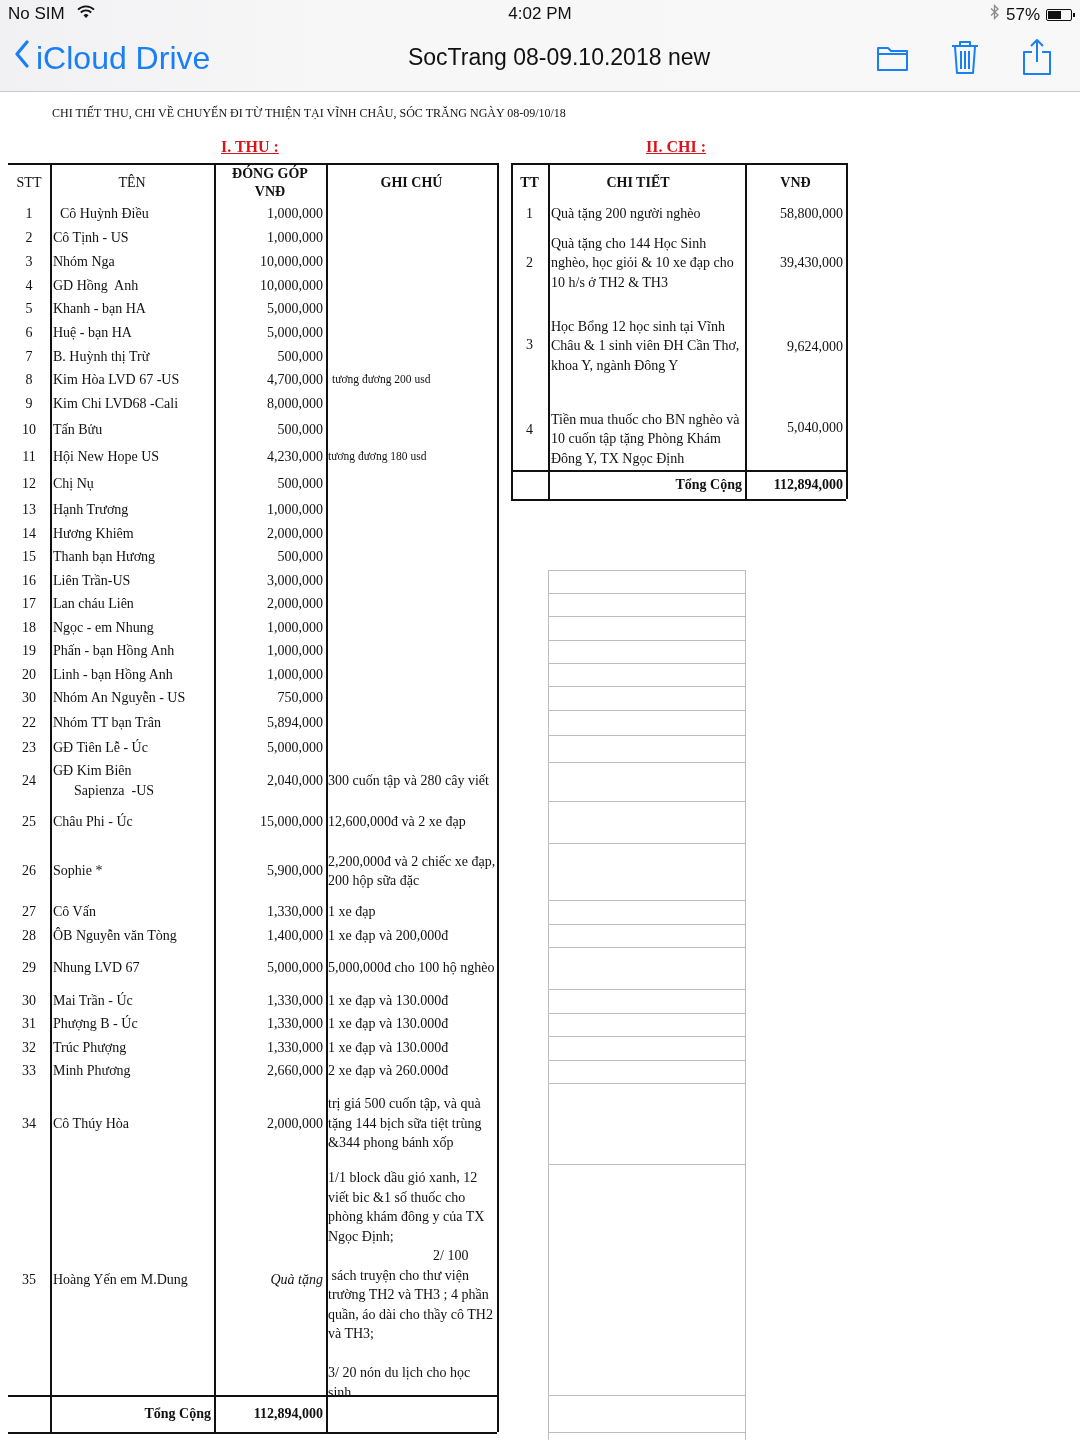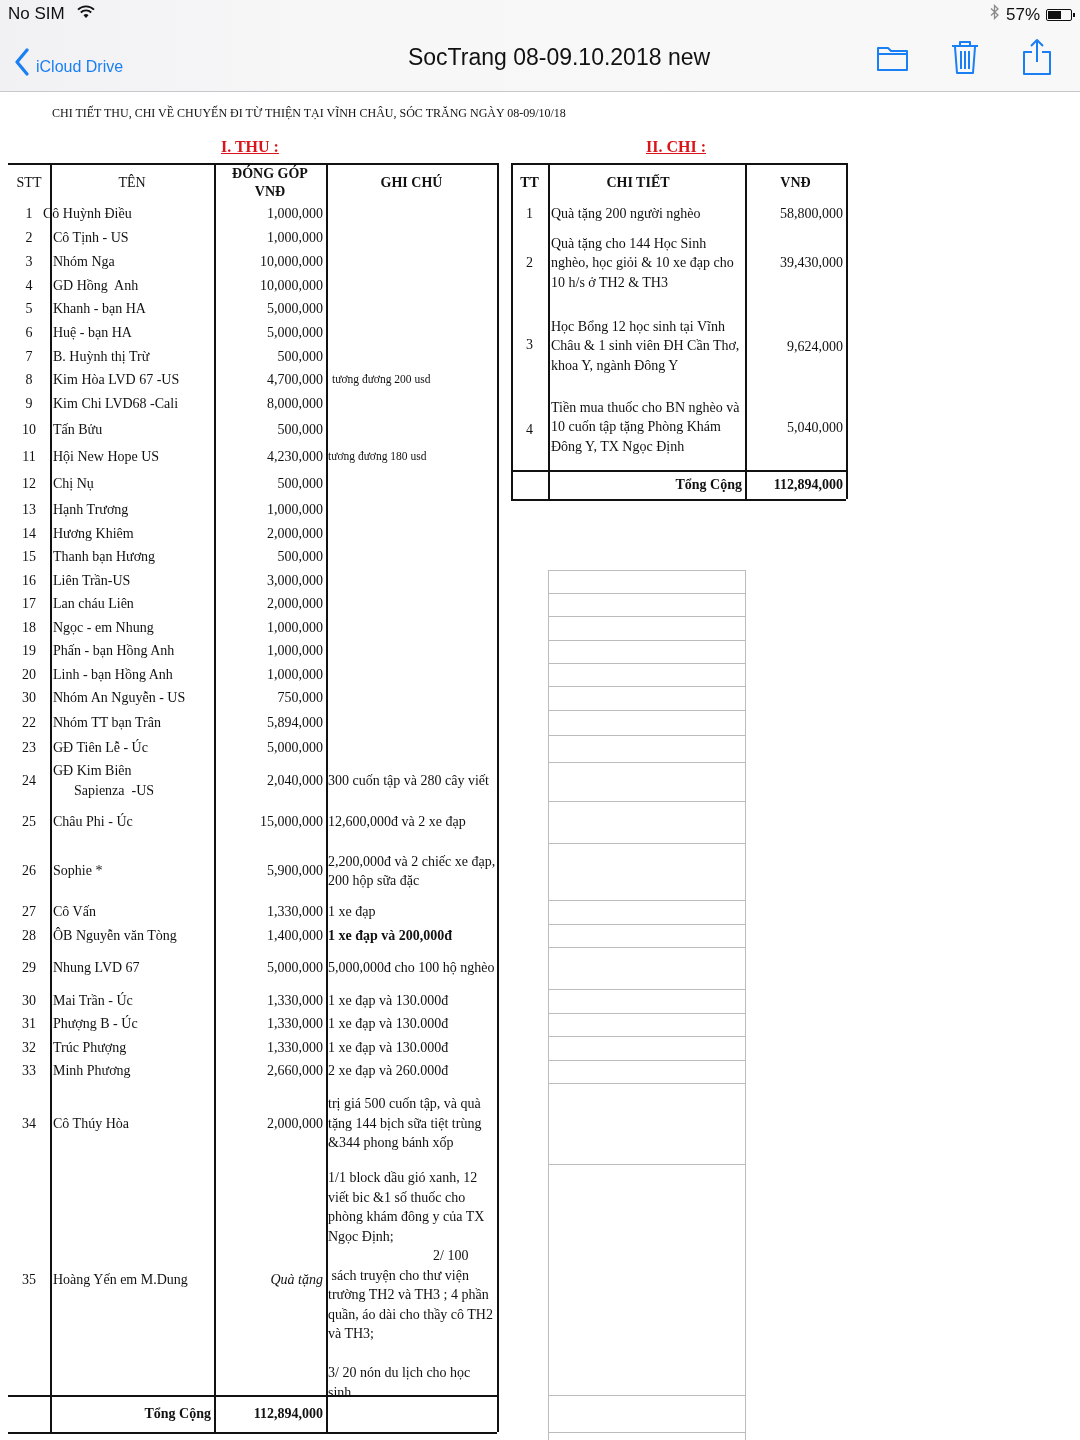--- a/index.html
+++ b/index.html
@@ -10,21 +10,21 @@
   .topbar { position: absolute; left: 0; top: 0; width: 1080px; height: 92px;
             background: linear-gradient(to right, #f1f1f3, #f7f7f8 30%, #f8f8f9);
             border-bottom: 1px solid #c8c8cc; }
   .status { position: absolute; top: 4px; font-size: 17px; color: #111; }
   .status-left { left: 8px; display: flex; align-items: center; gap: 12px; }
   .status-center { left: 0; width: 1080px; text-align: center; }
   .status-right { right: 8px; display: flex; align-items: center; gap: 6px; }
   .battery { width: 26px; height: 12px; border: 1.5px solid #111; border-radius: 2px; position: relative; }
   .battery .fill { position: absolute; left: 1px; top: 1px; bottom: 1px; background: #111; }
   .battery::after { content: ""; position: absolute; right: -4px; top: 3px; width: 2px; height: 4px; background: #111; }
-  .back { position: absolute; left: 14px; top: 40px; display: flex; align-items: flex-end; color: #1a7ff4; font-size: 16px; cursor: pointer; margin-top: 8px; }
+  .back { position: absolute; left: 14px; top: 40px; display: flex; align-items: flex-start; color: #1a7ff4; font-size: 32px; cursor: pointer; }
   .back svg { margin-right: 6px; }
   .nav-title { position: absolute; left: 0; width: 1080px; top: 44px; text-align: center; font-size: 23px; color: #111; margin-left: 19px; }
   .nav-icons { position: absolute; right: 26px; top: 38px; display: flex; gap: 38px; }
   .nav-icons span { display: inline-block; width: 34px; height: 38px; cursor: pointer; }
 
   
   .doc { position: absolute; left: 0; top: 92px; width: 1080px; height: 1348px; font-family: "Liberation Serif", serif; color: #111; }
   .doc-title { position: absolute; left: 52px; top: 14px; font-size: 12px; font-weight: normal; white-space: nowrap; }
   .sec { position: absolute; top: 46px; font-size: 16px; font-weight: bold; color: #d9141b; }
   .sec u { text-decoration: underline; }
@@ -46,20 +46,21 @@
   <div class="status status-left">
     <span>No SIM</span>
     <span>
       <svg width="18" height="14" viewBox="0 0 18 14">
           <path d="M9 13 L6.5 10.2 A3.6 3.6 0 0 1 11.5 10.2 Z" fill="#111"></path>
           <path d="M3.8 7.5 A7.4 7.4 0 0 1 14.2 7.5" stroke="#111" stroke-width="1.8" fill="none"></path>
           <path d="M1 4.6 A11.4 11.4 0 0 1 17 4.6" stroke="#111" stroke-width="1.8" fill="none"></path>
         </svg>
     </span>
   </div>
+  <div class="status status-center">4:02 PM</div>
   <div class="status status-right">
     <span>
       <svg width="10" height="16" viewBox="0 0 10 16">
           <path d="M1 4.5 L8 11 L4.5 14.5 L4.5 1.5 L8 5 L1 11.5" stroke="#8a8a8a" stroke-width="1.3" fill="none"></path>
         </svg>
     </span>
     <span>57%</span>
     <span class="battery">
         <span class="fill" id="batt-fill" style="width: 12.54px;"></span>
       </span>
@@ -106,21 +107,21 @@
       <div class="line" style="left: 497px; top: 71px; width: 1.5px; height: 1269px;"></div>
       <div class="cell hdr" style="left: 8px; top: 71px; width: 42px; height: 39px; font-weight: normal; white-space: pre-wrap;">STT</div>
       <div class="cell hdr" style="left: 50px; top: 71px; width: 164px; height: 39px; font-weight: normal; white-space: pre-wrap;">TÊN</div>
       <div class="cell hdr" style="left: 214px; top: 71px; width: 112px; height: 39px; flex-direction: column; line-height: 18px;">
         <span style="white-space: pre-wrap;">ĐÓNG GÓP</span>
         <span style="white-space: pre-wrap;">VNĐ</span>
       </div>
       <div class="cell hdr" style="left: 326px; top: 71px; width: 171px; height: 39px; white-space: pre-wrap;">GHI CHÚ</div>
       <div class="" style="position: absolute; left: 0px; top: 0px;">
         <div class="cell c-stt" style="left: 8px; top: 110px; width: 42px; height: 24px; white-space: pre-wrap;">1</div>
-        <div class="cell" style="left: 43px; top: 110px; width: 160px; height: 24px; white-space: pre-wrap; text-align: center;">Cô Huỳnh Điều</div>
+        <div class="cell" style="left: 60px; top: 110px; width: 160px; height: 24px; white-space: pre-wrap; text-align: center;">Cô Huỳnh Điều</div>
         <div class="cell c-amt" style="left: 214px; top: 110px; width: 112px; height: 24px; white-space: pre-wrap;">1,000,000</div>
       </div>
       <div class="" style="position: absolute; left: 0px; top: 0px;">
         <div class="cell c-stt" style="left: 8px; top: 134px; width: 42px; height: 24px; white-space: pre-wrap;">2</div>
         <div class="cell" style="left: 53px; top: 134px; width: 160px; height: 24px; white-space: pre-wrap;">Cô Tịnh - US</div>
         <div class="cell c-amt" style="left: 214px; top: 134px; width: 112px; height: 24px; white-space: pre-wrap;">1,000,000</div>
       </div>
       <div class="" style="position: absolute; left: 0px; top: 0px;">
         <div class="cell c-stt" style="left: 8px; top: 158px; width: 42px; height: 24px; white-space: pre-wrap;">3</div>
         <div class="cell" style="left: 53px; top: 158px; width: 160px; height: 24px; white-space: pre-wrap;">Nhóm Nga</div>
@@ -250,21 +251,21 @@
       <div class="" style="position: absolute; left: 0px; top: 0px;">
         <div class="cell c-stt" style="left: 8px; top: 808px; width: 42px; height: 24px; white-space: pre-wrap;">27</div>
         <div class="cell" style="left: 53px; top: 808px; width: 160px; height: 24px; white-space: pre-wrap;">Cô Vấn</div>
         <div class="cell c-amt" style="left: 214px; top: 808px; width: 112px; height: 24px; white-space: pre-wrap;">1,330,000</div>
         <div class="cell c-note" style="left: 328px; top: 808px; width: 168px; height: 24px; white-space: pre-wrap;">1 xe đạp</div>
       </div>
       <div class="" style="position: absolute; left: 0px; top: 0px;">
         <div class="cell c-stt" style="left: 8px; top: 832px; width: 42px; height: 23px; white-space: pre-wrap;">28</div>
         <div class="cell" style="left: 53px; top: 832px; width: 160px; height: 23px; white-space: pre-wrap;">ÔB Nguyễn văn Tòng</div>
         <div class="cell c-amt" style="left: 214px; top: 832px; width: 112px; height: 23px; white-space: pre-wrap;">1,400,000</div>
-        <div class="cell c-note" style="left: 328px; top: 832px; width: 148px; height: 23px; white-space: pre-wrap; font-weight: bold;">1 xe đạp và 200,000đ</div>
+        <div class="cell c-note" style="left: 328px; top: 832px; width: 148px; height: 23px; white-space: pre-wrap;">1 xe đạp và 200,000đ</div>
       </div>
       <div class="" style="position: absolute; left: 0px; top: 0px;">
         <div class="cell c-stt" style="left: 8px; top: 855px; width: 42px; height: 42px; white-space: pre-wrap;">29</div>
         <div class="cell" style="left: 53px; top: 855px; width: 160px; height: 42px; white-space: pre-wrap;">Nhung LVD 67</div>
         <div class="cell c-amt" style="left: 214px; top: 855px; width: 112px; height: 42px; white-space: pre-wrap;">5,000,000</div>
         <div class="cell c-note" style="left: 328px; top: 855px; width: 168px; height: 42px; white-space: pre-wrap;">5,000,000đ cho 100 hộ nghèo</div>
       </div>
       <div class="" style="position: absolute; left: 0px; top: 0px;">
         <div class="cell c-stt" style="left: 8px; top: 897px; width: 42px; height: 23px; white-space: pre-wrap;">30</div>
         <div class="cell" style="left: 53px; top: 897px; width: 160px; height: 23px; white-space: pre-wrap;">Mai Trần - Úc</div>
@@ -329,21 +330,21 @@
         <div class="cell" style="left: 551px; top: 134px; width: 195px; height: 74px; white-space: pre-wrap;">Quà tặng cho 144 Học Sinh nghèo, học giỏi &amp; 10 xe đạp cho 10 h/s ở TH2 &amp; TH3</div>
         <div class="cell c-amt" style="left: 745px; top: 134px; width: 101px; height: 74px; white-space: pre-wrap;">39,430,000</div>
       </div>
       <div class="" style="position: absolute; left: 0px; top: 0px;">
         <div class="cell c-stt" style="left: 511px; top: 208px; width: 37px; height: 89px; white-space: pre-wrap;">3</div>
         <div class="cell" style="left: 551px; top: 208px; width: 195px; height: 89px; align-items: flex-end; padding-bottom: 14px; white-space: pre-wrap;">Học Bổng 12 học sinh tại Vĩnh Châu &amp; 1 sinh viên ĐH Cần Thơ, khoa Y, ngành Đông Y</div>
         <div class="cell c-amt" style="left: 745px; top: 208px; width: 101px; height: 89px; align-items: flex-end; padding-bottom: 33px; white-space: pre-wrap;">9,624,000</div>
       </div>
       <div class="" style="position: absolute; left: 0px; top: 0px;">
         <div class="cell c-stt" style="left: 511px; top: 297px; width: 37px; height: 81px; white-space: pre-wrap;">4</div>
-        <div class="cell" style="left: 551px; top: 297px; width: 195px; height: 81px; align-items: flex-end; padding-bottom: 14px; white-space: pre-wrap;">Tiền mua thuốc cho BN nghèo và 10 cuốn tập tặng Phòng Khám Đông Y, TX Ngọc Định</div>
+        <div class="cell" style="left: 551px; top: 297px; width: 195px; height: 81px; align-items: flex-end; padding-bottom: 2px; white-space: pre-wrap;">Tiền mua thuốc cho BN nghèo và 10 cuốn tập tặng Phòng Khám Đông Y, TX Ngọc Định</div>
         <div class="cell c-amt" style="left: 745px; top: 297px; width: 101px; height: 81px; align-items: flex-end; padding-bottom: 33px; white-space: pre-wrap;">5,040,000</div>
       </div>
       <div class="cell bold" style="left: 548px; top: 378px; width: 197px; height: 29px; justify-content: flex-end; padding-right: 3px; white-space: pre-wrap;">Tổng Cộng</div>
       <div class="cell c-amt bold" style="left: 745px; top: 378px; width: 101px; height: 29px; white-space: pre-wrap;">112,894,000</div>
     </div>
   <div id="empty-grid">
       <div class="gline" style="left: 548px; top: 478px; width: 197px; height: 1px;"></div>
       <div class="gline" style="left: 548px; top: 501px; width: 197px; height: 1px;"></div>
       <div class="gline" style="left: 548px; top: 524px; width: 197px; height: 1px;"></div>
       <div class="gline" style="left: 548px; top: 548px; width: 197px; height: 1px;"></div>

